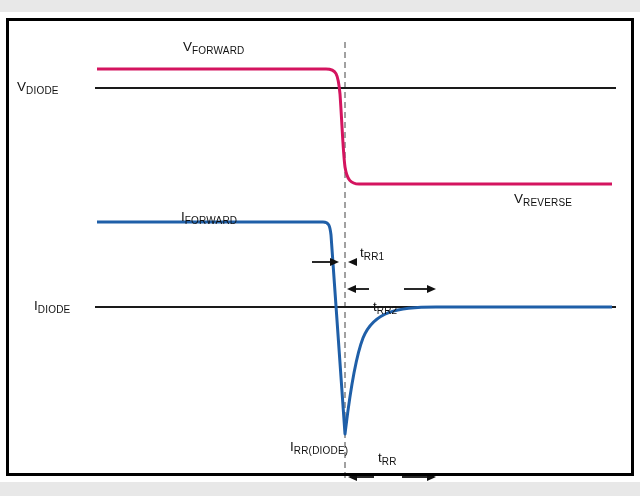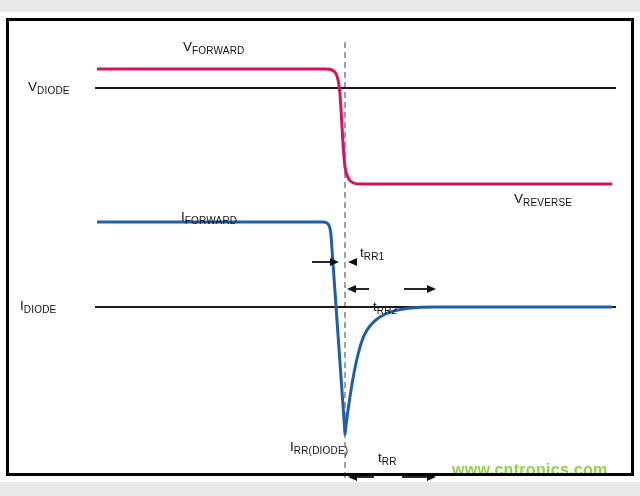--- a/index.html
+++ b/index.html
@@ -71,32 +71,31 @@
     <g class="ann">
       <polygon points="348,465 357,461 357,469"></polygon>
       <line x1="356" y1="465" x2="374" y2="465"></line>
       <line x1="402" y1="465" x2="428" y2="465"></line>
       <polygon points="436,465 427,461 427,469"></polygon>
     </g>
   </svg>
 
   <div class="lbl" style="left:183px; top:26px"><span>V</span><sub>FORWARD</sub></div>
 
-  <div class="lbl" style="left:28px;  top:66px"><span>V</span><sub>DIODE</sub></div>
+  <div class="lbl" style="left:17px;  top:66px"><span>V</span><sub>DIODE</sub></div>
 
   <div class="lbl" style="left:514px; top:178px"><span>V</span><sub>REVERSE</sub></div>
 
   <div class="lbl" style="left:181px; top:196px"><span>I</span><sub>FORWARD</sub></div>
 
-  <div class="lbl" style="left:20px;  top:285px"><span>I</span><sub>DIODE</sub></div>
+  <div class="lbl" style="left:34px;  top:285px"><span>I</span><sub>DIODE</sub></div>
 
   <div class="lbl" style="left:360px; top:232px"><span>t</span><sub>RR1</sub></div>
 
   <div class="lbl" style="left:373px; top:286px"><span>t</span><sub>RR2</sub></div>
 
   <div class="lbl" style="left:290px; top:426px"><span>I</span><sub>RR(DIODE)</sub></div>
 
   <div class="lbl" style="left:378px; top:437px"><span>t</span><sub>RR</sub></div>
 
-  <div class="watermark" style="left:452px; top:449px">www.cntronics.com</div>
 
   <div class="frame"></div>
 </div>
 
 </body></html>

